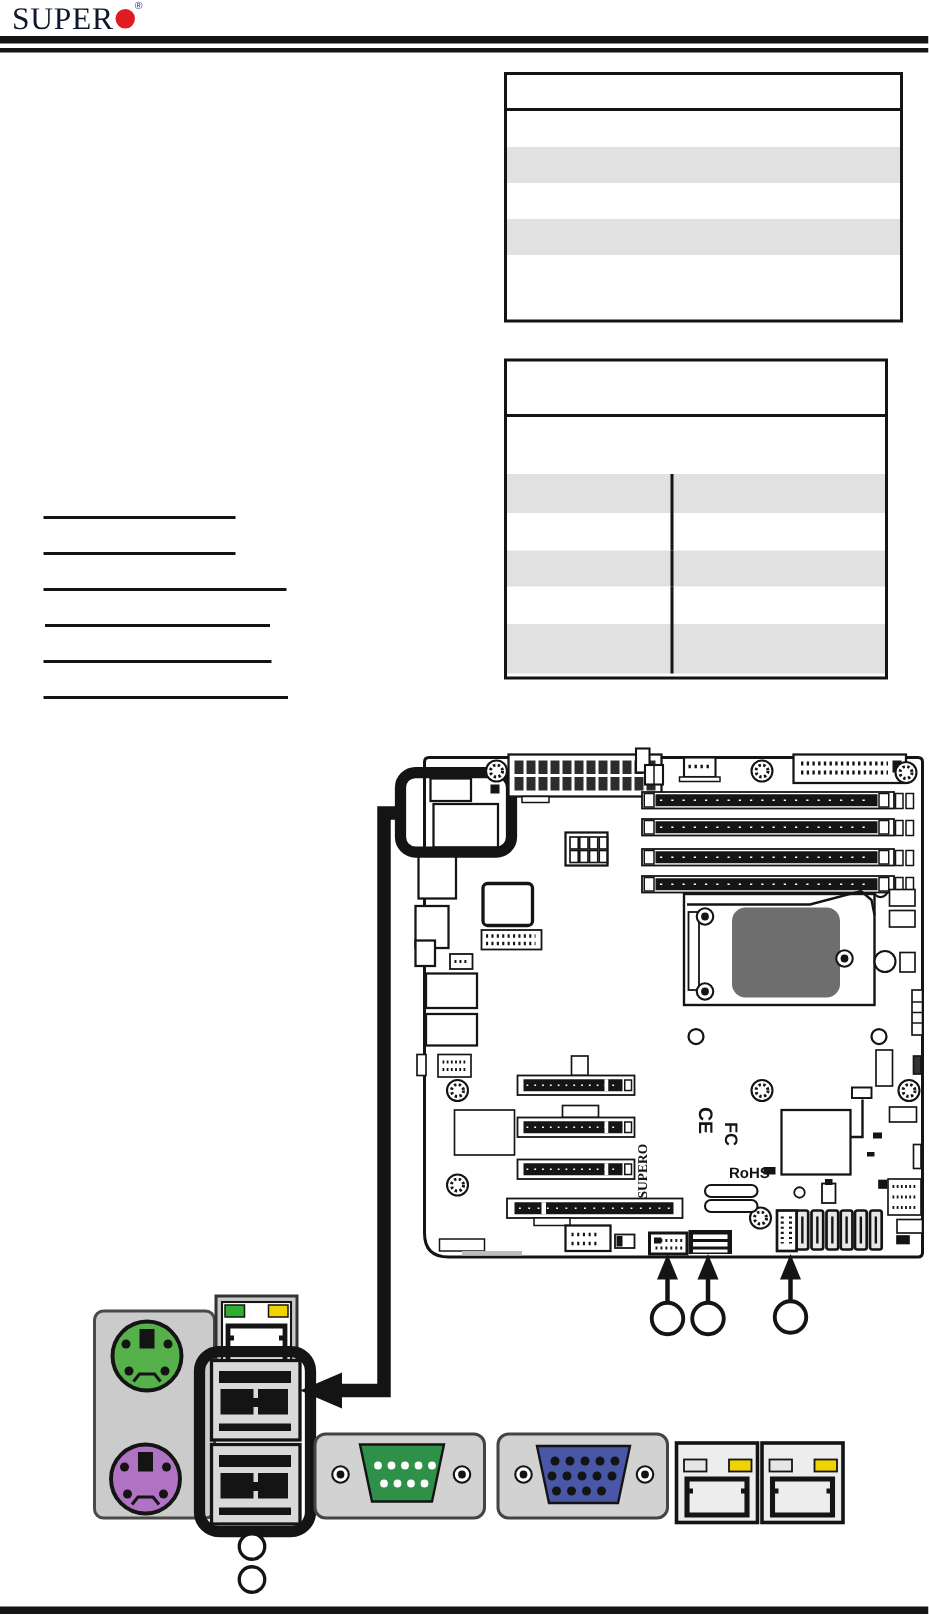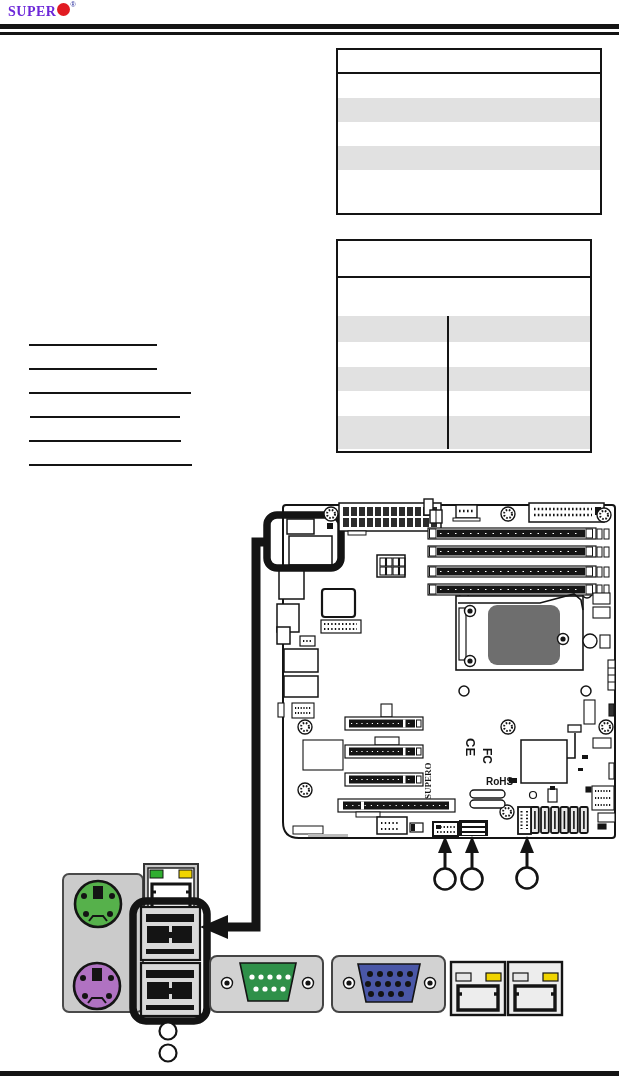--- a/index.html
+++ b/index.html
@@ -3,22 +3,22 @@
 <meta charset="utf-8">
 <style>
   html,body{margin:0;padding:0;}
   body{
     width:619px;height:1080px;position:relative;background:#fff;
     font-family:"Liberation Sans",sans-serif;overflow:hidden;
   }
   
   .logo{position:absolute;left:8px;top:0px;height:24px;white-space:nowrap;}
   .logo .word{
-    font-family:"Liberation Serif",serif;font-weight:bold;color:#6d28d9;
-    font-size:14px;letter-spacing:.5px;line-height:24px;
+    font-family:"Liberation Serif",serif;font-weight:normal;color:#0f172a;
+    font-size:21px;letter-spacing:.5px;line-height:24px;
   }
   .logo .dot{
     display:inline-block;width:13px;height:13px;border-radius:50%;
     background:#e11b22;margin-left:1px;vertical-align:baseline;
   }
   .logo .reg{
     font-size:7px;color:#252a9c;vertical-align:top;position:relative;top:1px;
   }
   .rule{position:absolute;left:0;width:619px;background:#141414;}
   .rule.r1{top:24px;height:5px;}

